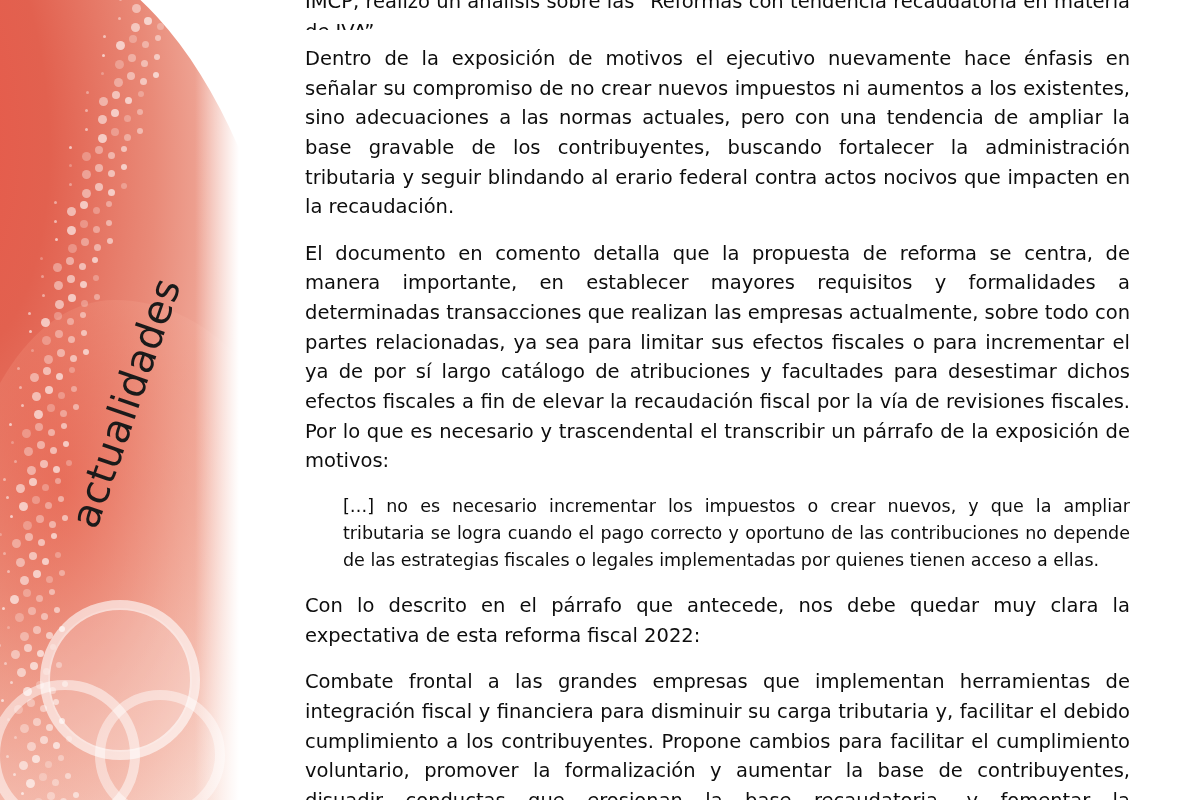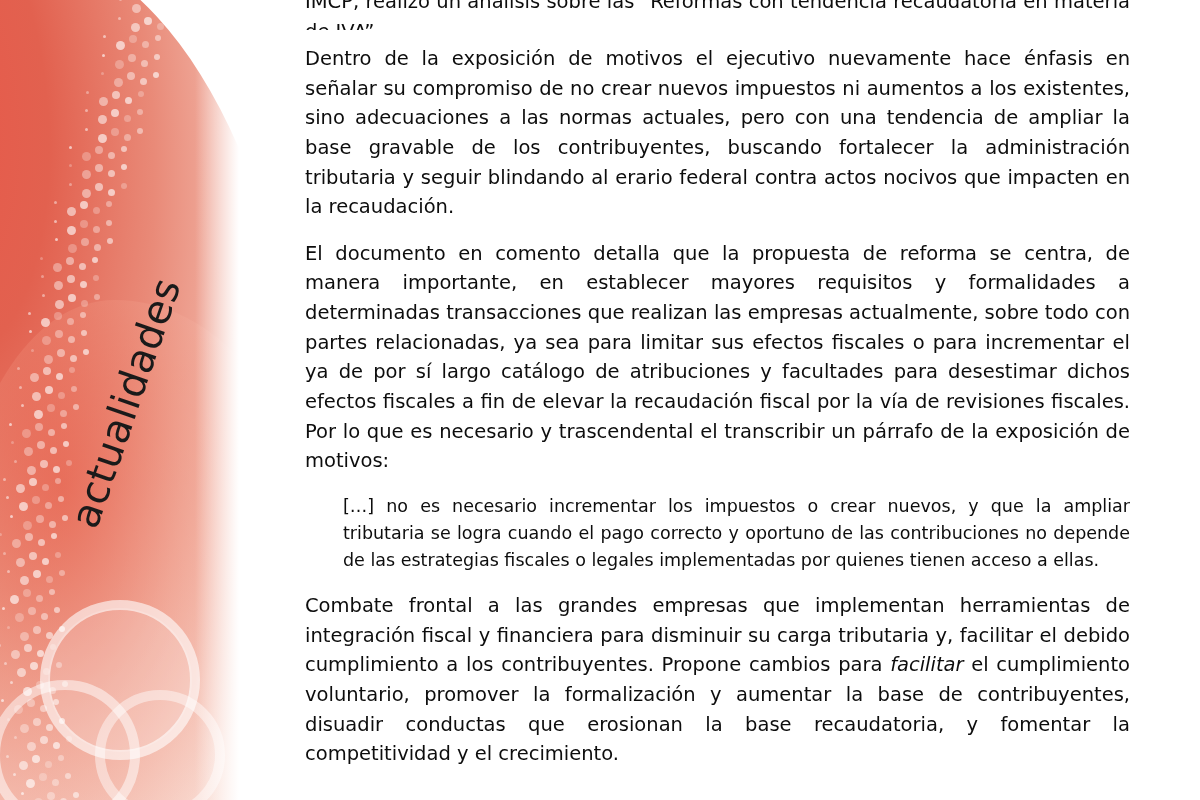--- a/index.html
+++ b/index.html
@@ -132,21 +132,21 @@
   }
   .quote {
     margin: 0 0 17px 0;
     padding-left: 38px;
   }
   .quote p {
     font-size: 17.5px;
     line-height: 1.55;
     margin: 0;
   }
-  .it { font-style: italic; }
+  .it { }
 </style>
 </head>
 <body>
 
 <div class="sidebar">
   <div class="sidebar-shape"></div>
   <div class="sidebar-shape-2"></div>
 
   <div class="dots" id="dot-ribbon">
       <span style="left: 119.197px; top: -1.55556px; width: 3px; height: 3px; opacity: 0.47;"></span>
@@ -387,16 +387,17 @@
   </div>
 
   <p>Dentro de la exposición de motivos el ejecutivo nuevamente hace énfasis en señalar su compromiso de no crear nuevos impuestos ni aumentos a los existentes, sino adecuaciones a las normas actuales, pero con una tendencia de ampliar la base gravable de los contribuyentes, buscando fortalecer la administración tributaria y seguir blindando al erario federal contra actos nocivos que impacten en la recaudación.</p>
 
   <p>El documento en comento detalla que la propuesta de reforma se centra, de manera importante, en establecer mayores requisitos y formalidades a determinadas transacciones que realizan las empresas actualmente, sobre todo con partes relacionadas, ya sea para limitar sus efectos fiscales o para incrementar el ya de por sí largo catálogo de atribuciones y facultades para desestimar dichos efectos fiscales a fin de elevar la recaudación fiscal por la vía de revisiones fiscales. Por lo que es necesario y trascendental el transcribir un párrafo de la exposición de motivos:</p>
 
   <blockquote class="quote">
     <p>[…] no es necesario incrementar los impuestos o crear nuevos, y que la ampliar tributaria se logra cuando el pago correcto y oportuno de las contribuciones no depende de las estrategias fiscales o legales implementadas por quienes tienen acceso a ellas.</p>
   </blockquote>
 
+  <p>Con lo descrito en el párrafo que antecede, nos debe quedar muy clara la expectativa de esta reforma fiscal 2022:</p>
 
   <p><span>Combate frontal a las grandes empresas que implementan herramientas de integración fiscal y financiera para disminuir su carga tributaria y, facilitar el debido cumplimiento a los contribuyentes. Propone cambios para </span><span class="it">facilitar</span><span> el cumplimiento voluntario, promover la formalización y aumentar la base de contribuyentes, disuadir conductas que erosionan la base recaudatoria, y fomentar la competitividad y el crecimiento.</span></p>
 
 </div>
 
 </body></html>

